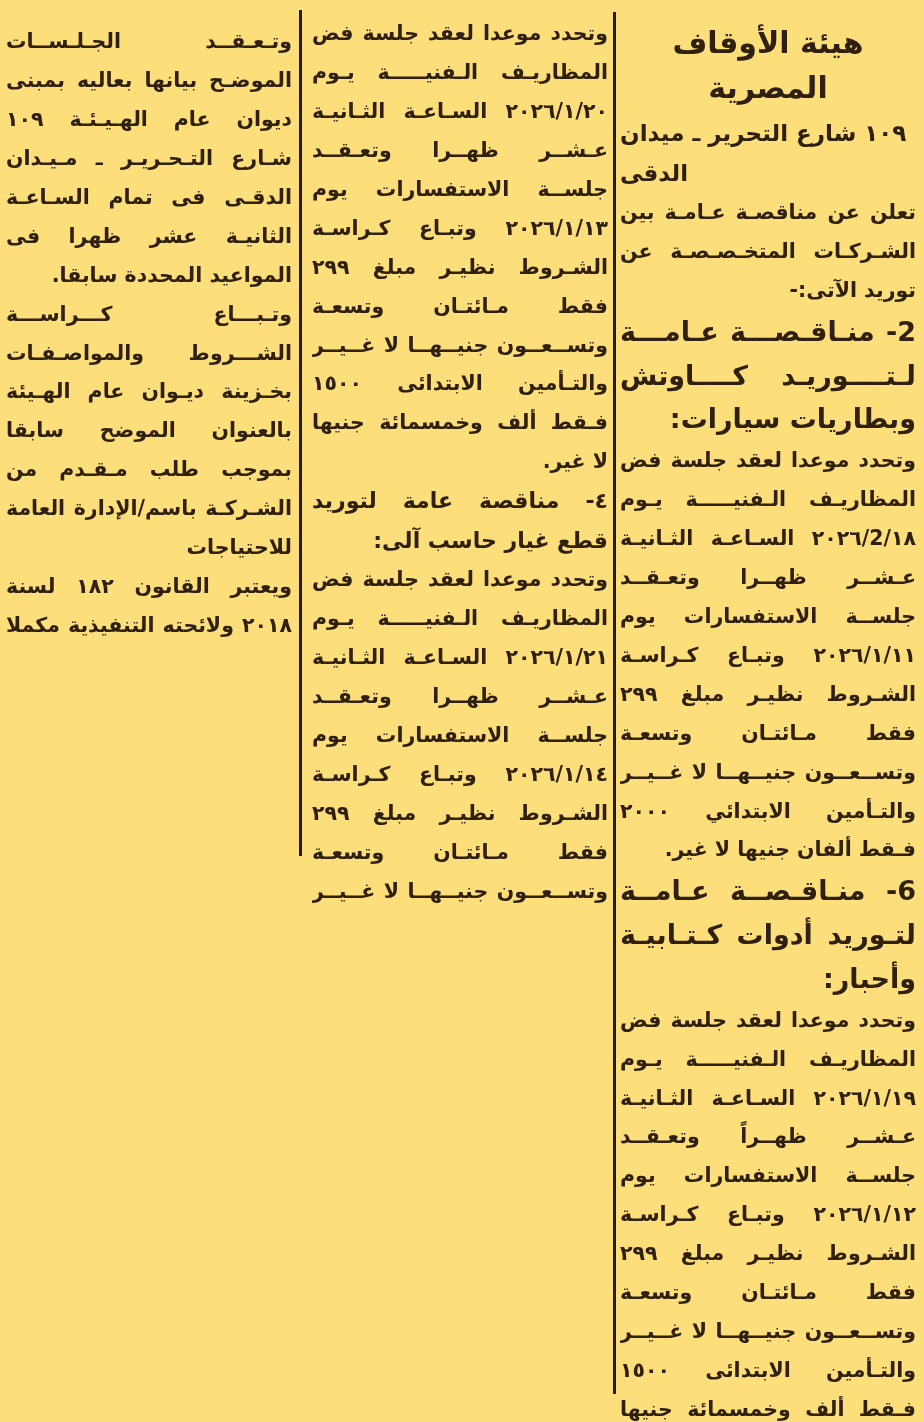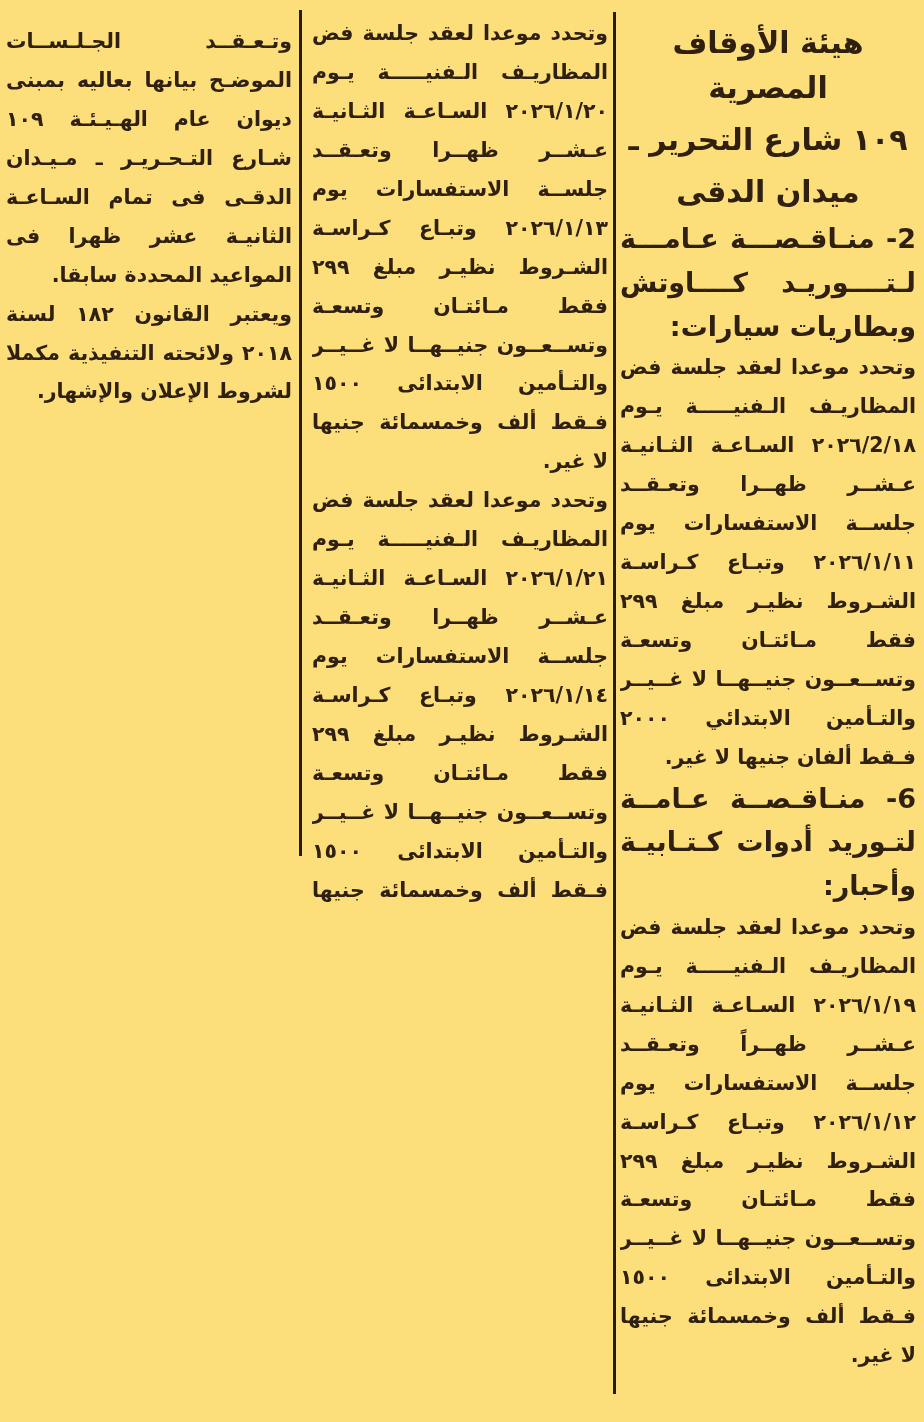--- a/index.html
+++ b/index.html
@@ -30,23 +30,23 @@
 
   .ad-title {
     margin: 0 0 4px 0;
     font-size: 30px;
     font-weight: bold;
     text-align: center;
     line-height: 1.5;
   }
   .address {
     margin: 0;
-    font-size: 30px;
+    font-size: 23px;
     font-weight: bold;
-    text-align: center;
+    text-align: left;
     line-height: 1.72;
   }
   .body-par {
     margin: 0;
     font-size: 20.5px;
     font-weight: bold;
     text-align: justify;
     text-align-last: right;
     line-height: 1.9;
   }
@@ -71,30 +71,33 @@
 <body>
 
 <div class="page">
 
   <div class="divider divider-main"></div>
   <div class="divider divider-sub"></div>
 
   <section class="col col-right">
     <h1 class="ad-title">هيئة الأوقاف المصرية</h1>
     <p class="address">١٠٩ شارع التحرير ـ ميدان الدقى</p>
+    <p class="body-par">تعلن عن مناقصـة عـامـة بين الشـركـات المتخـصـصـة عن توريد الآتى:-</p>
     <h2 class="tender-heading">2- منـاقـصـــة عـامـــة لـتــــوريـد كــــاوتش وبطاريات سيارات:</h2>
     <p class="body-par">وتحدد موعدا لعقد جلسة فض المظاريـف الـفنيـــــة يـوم ٢٠٢٦/2/١٨ السـاعـة الثـانيـة عـشــر ظهــرا وتعـقــد جلســة الاستفسارات يوم ٢٠٢٦/١/١١ وتبـاع كـراسـة الشـروط نظيـر مبلغ ٢٩٩ فقط مـائتـان وتسعـة وتســعــون جنيــهــا لا غــيــر والتـأمين الابتدائي ٢٠٠٠ فـقط ألفان جنيها لا غير.</p>
     <h2 class="tender-heading">6- منـاقـصــة عـامــة لتـوريد أدوات كـتـابيـة وأحبار:</h2>
     <p class="body-par">وتحدد موعدا لعقد جلسة فض المظاريـف الـفنيـــــة يـوم ٢٠٢٦/١/١٩ السـاعـة الثـانيـة عـشــر ظهــراً وتعـقــد جلســة الاستفسارات يوم ٢٠٢٦/١/١٢ وتبـاع كـراسـة الشـروط نظيـر مبلغ ٢٩٩ فقط مـائتـان وتسعـة وتســعــون جنيــهــا لا غــيــر والتـأمين الابتدائى ١٥٠٠ فـقط ألف وخمسمائة جنيها لا غير.</p>
 
   </section>
 
   <section class="col col-middle">
     <p class="body-par">وتحدد موعدا لعقد جلسة فض المظاريـف الـفنيـــــة يـوم ٢٠٢٦/١/٢٠ السـاعـة الثـانيـة عـشــر ظهــرا وتعـقــد جلســة الاستفسارات يوم ٢٠٢٦/١/١٣ وتبـاع كـراسـة الشـروط نظيـر مبلغ ٢٩٩ فقط مـائتـان وتسعـة وتســعــون جنيــهــا لا غــيــر والتـأمين الابتدائى ١٥٠٠ فـقط ألف وخمسمائة جنيها لا غير.</p>
+    <h2 class="tender-heading-small">٤- مناقصة عامة لتوريد قطع غيار حاسب آلى:</h2>
     <p class="body-par">وتحدد موعدا لعقد جلسة فض المظاريـف الـفنيـــــة يـوم ٢٠٢٦/١/٢١ السـاعـة الثـانيـة عـشــر ظهــرا وتعـقــد جلســة الاستفسارات يوم ٢٠٢٦/١/١٤ وتبـاع كـراسـة الشـروط نظيـر مبلغ ٢٩٩ فقط مـائتـان وتسعـة وتســعــون جنيــهــا لا غــيــر والتـأمين الابتدائى ١٥٠٠ فـقط ألف وخمسمائة جنيها لا غير.</p>
   </section>
 
   <section class="col col-left">
     <p class="body-par">وتـعـقــد الجـلـســات الموضـح بيانها بعاليه بمبنى ديوان عام الهـيـئـة ١٠٩ شـارع التـحـريـر ـ مـيـدان الدقـى فى تمام السـاعـة الثانيـة عشر ظهرا فى المواعيد المحددة سابقا.</p>
+    <p class="body-par">وتـبـــاع كـــراســـة الشـــروط والمواصـفـات بخـزينة ديـوان عام الهـيئة بالعنوان الموضح سابقا بموجب طلب مـقـدم من الشـركـة باسم/الإدارة العامة للاحتياجات</p>
     <p class="body-par">ويعتبر القانون ١٨٢ لسنة ٢٠١٨ ولائحته التنفيذية مكملا لشروط الإعلان والإشهار.</p>
   </section>
 
 </div>
 
 </body></html>

